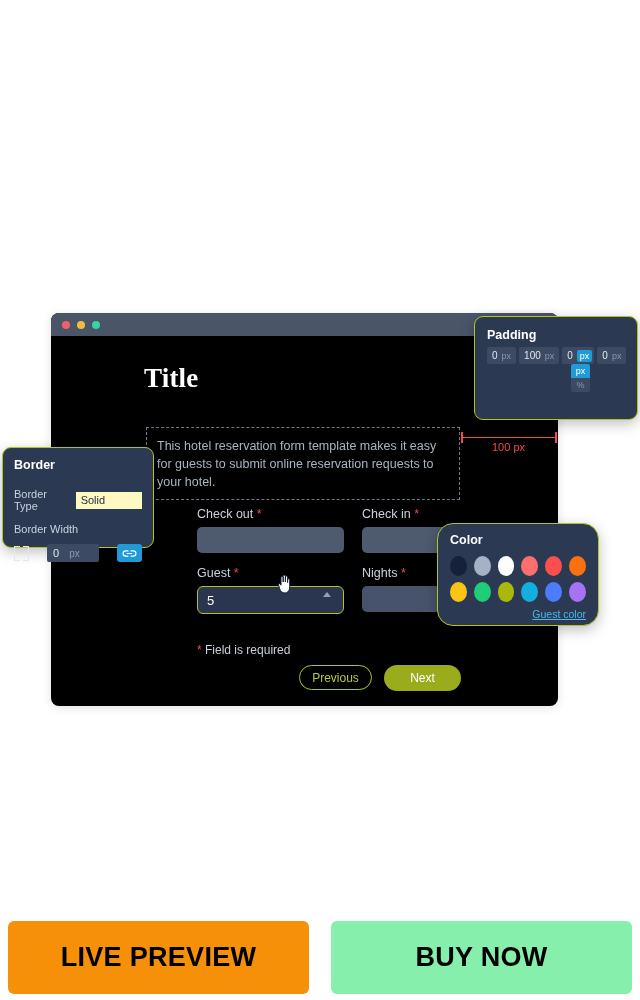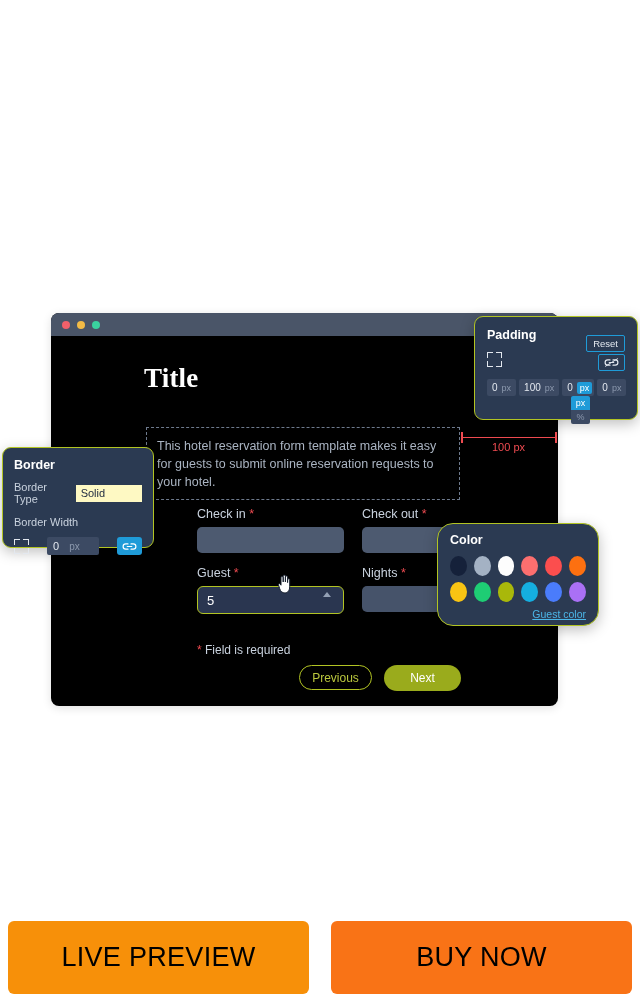--- a/index.html
+++ b/index.html
@@ -158,21 +158,21 @@
     border-radius: 2px; overflow: hidden; z-index: 3;
   }
   .unit-dropdown .opt { font-size: 9px; text-align: center; padding: 2px 0; }
   .unit-dropdown .opt.sel { background: #1f9bd8; color: #ffffff; }
   .unit-dropdown .opt.alt { background: #3c4a63; color: #8b98ad; }
 
   
   #border-panel { left: 2px; top: 447px; width: 152px; height: 101px; padding: 10px 11px; }
   .bd-label { color: #c9d2de; font-size: 11px; margin-top: 11px; }
   .bd-row { display: flex; align-items: center; justify-content: space-between; margin-top: 9px; }
-  .bd-type-row { display: flex; align-items: center; gap: 10px; margin-top: 9px; }
+  .bd-type-row { display: flex; align-items: center; gap: 10px; margin-top: 16px; }
   .bd-select {
     background: #fef9c3; color: #222e42; font-size: 11px;
     width: 76px; height: 17px; display: flex; align-items: center;
     padding-left: 5px; box-sizing: border-box;
   }
   .bd-width-input {
     background: #3c4a63; border-radius: 2px; height: 18px; width: 52px;
     display: flex; align-items: center; gap: 10px; padding: 0 6px;
     font-size: 11px; color: #e3e8ef; box-sizing: border-box;
   }
@@ -190,25 +190,25 @@
   .custom-color {
     text-align: right; color: #4bb6e8; font-size: 10.5px;
     text-decoration: underline; margin-top: 1px;
   }
 
   
   .cta-wrap { position: absolute; left: 0; top: 921px; width: 640px; display: flex; gap: 22px; padding: 0 8px; box-sizing: border-box; }
   .cta {
     flex: 1; height: 73px; border-radius: 6px;
     display: flex; align-items: center; justify-content: center;
-    color: #000000; font-size: 27px; font-weight: normal;
+    color: #000000; font-size: 27px; font-weight: bold;
     letter-spacing: .3px; font-family: "Liberation Sans", sans-serif;
   }
   .cta.live { background: #f79009; }
-  .cta.buy { background: #f97316; }
+  .cta.buy { background: #86efac; }
 </style>
 </head>
 <body>
 
 <div id="stage">
 
   <div class="app-window">
     <div class="titlebar">
       <span class="dot red"></span>
       <span class="dot yellow"></span>
@@ -217,28 +217,28 @@
 
     <div class="form-body">
       <div class="form-title">Title</div>
 
       <div class="desc-box">This hotel reservation form template makes it easy for guests to submit online reservation requests to your hotel.</div>
 
       <div class="fields">
         <div class="row">
           <div class="field">
             <div class="field-label">
-              <span>Check in</span>
+              <span>Check out</span>
               <span class="req">*</span>
             </div>
             <div class="field-input"></div>
           </div>
           <div class="field">
             <div class="field-label">
-              <span>Check out</span>
+              <span>Check in</span>
               <span class="req">*</span>
             </div>
             <div class="field-input"></div>
           </div>
         </div>
 
         <div class="row">
           <div class="field">
             <div class="field-label">
               <span>Guest</span>
@@ -274,36 +274,20 @@
   <div class="ruler"></div>
   <div class="ruler-label">100 px</div>
 
   <svg class="cursor-hand" viewBox="0 0 16 20">
     <path d="M4 8V3.6a1.1 1.1 0 0 1 2.2 0V8V2.2a1.1 1.1 0 0 1 2.2 0V8V3a1.1 1.1 0 0 1 2.2 0v5.6V5.6a1.1 1.1 0 0 1 2.1 0v7.2c0 3.5-2 6.2-4.7 6.2-2.8 0-4.6-1.9-5.3-4.3L1.5 11c-.4-.9.9-1.8 1.6-1L4 11.2z" fill="#ffffff" stroke="#17202f" stroke-width="1"></path>
   </svg>
 
   <div class="panel" id="padding-panel">
     <div class="panel-title">Padding</div>
 
-    <div class="pad-row2">
-      <div class="corner-icon">
-        <span class="tl"></span>
-          <span class="tr"></span>
-          <span class="bl"></span>
-          <span class="br"></span>
-      </div>
-      <div class="btn-reset">Reset</div>
-      <div class="btn-unlink">
-        <svg width="15" height="9" viewBox="0 0 20 12">
-          <path d="M8 2.5H5a3.5 3.5 0 0 0 0 7h3M12 2.5h3a3.5 3.5 0 0 1 0 7h-3" fill="none" stroke="#e3e8ef" stroke-width="1.6" stroke-linecap="round"></path>
-          <path d="M7 6h6" fill="none" stroke="#e3e8ef" stroke-width="1.6" stroke-linecap="round"></path>
-          <path d="M2 11L18 1" fill="none" stroke="#e3e8ef" stroke-width="1.3" stroke-linecap="round"></path>
-        </svg>
-      </div>
-    </div>
 
     <div class="pad-inputs">
       <div class="pad-cell w1">
         <span>0</span>
         <span class="unit">px</span>
       </div>
       <div class="pad-cell w2">
         <span>100</span>
         <span class="unit">px</span>
       </div>

